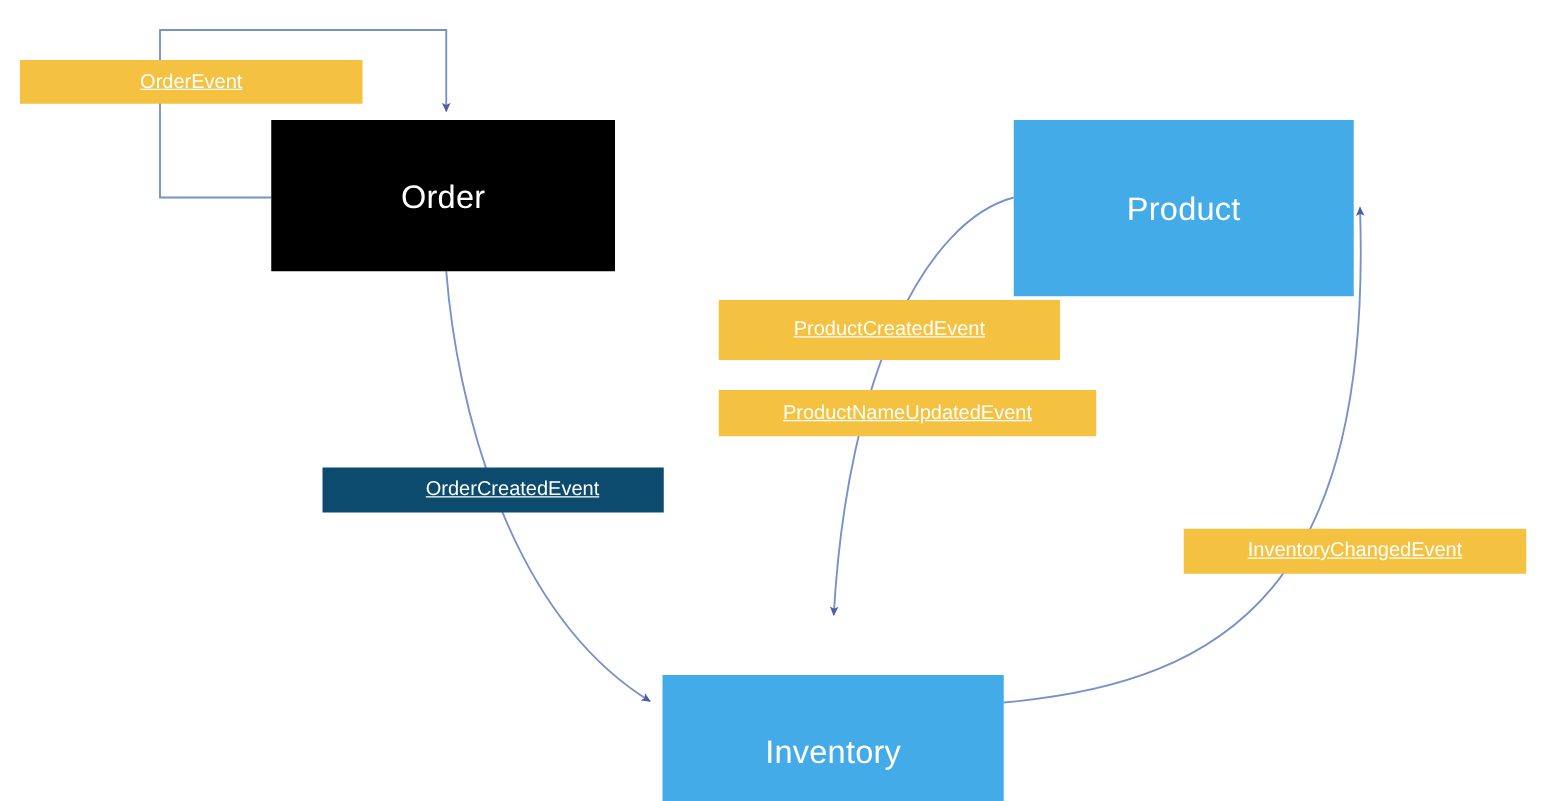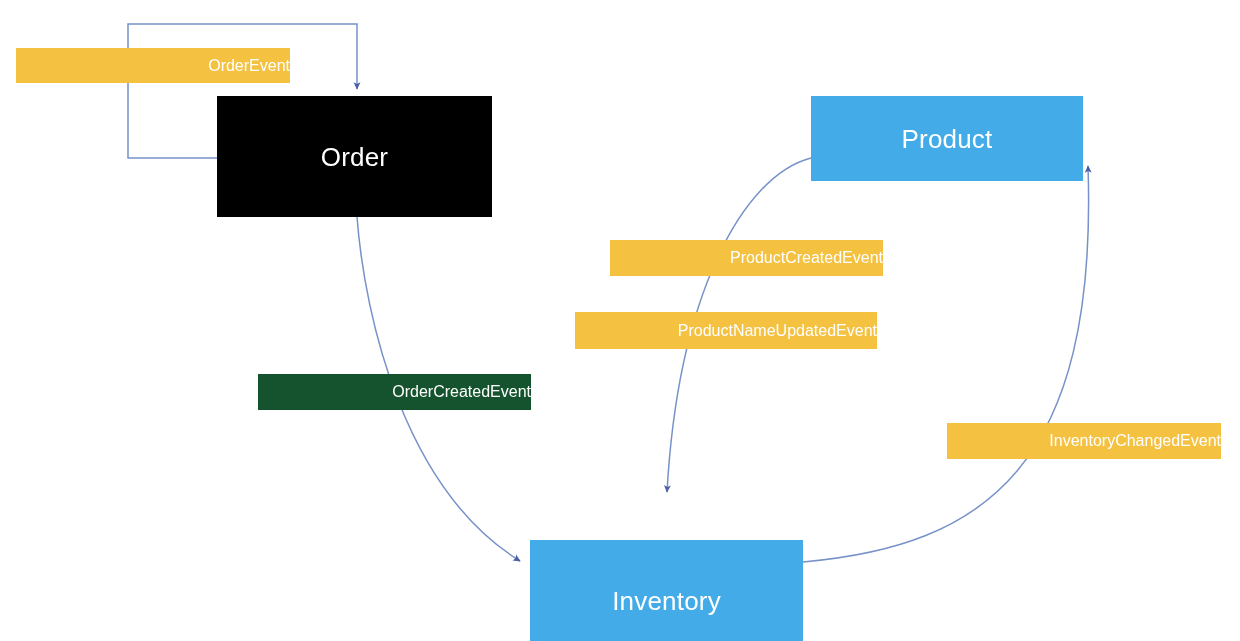--- a/index.html
+++ b/index.html
@@ -41,23 +41,24 @@
   .entity-label {
     font-size: 26px;
     color: #ffffff;
     font-family: "Liberation Sans", sans-serif;
   }
   .event-label {
     position: absolute;
     box-sizing: border-box;
     display: flex;
     align-items: center;
-    justify-content: flex-end;
+    justify-content: center;
     color: #ffffff;
     user-select: none;
+    text-decoration: underline;
   }
   .event-label-text {
     font-size: 16px;
     color: #ffffff;
     font-family: "Liberation Sans", sans-serif;
     line-height: 1;
     white-space: nowrap;
   }
 </style>
 </head>
@@ -78,41 +79,41 @@
 
     <path d="M 811 158 C 742 176 678 296 667 492" fill="none" stroke="#7792C8" stroke-width="1.5" marker-end="url(#arrow)"></path>
 
     <path d="M 803 562 C 985 546 1098 466 1088 166" fill="none" stroke="#7792C8" stroke-width="1.5" marker-end="url(#arrow)"></path>
   </svg>
 
   <div class="entity-node" style="left:217px; top:96px; width:275px; height:121px; background:#000000;">
     <span class="entity-label">Order</span>
   </div>
 
-  <div class="entity-node" style="left:811px; top:96px; width:272px; height:85px; background:#43ACE8;">
+  <div class="entity-node" style="left:811px; top:96px; width:272px; height:141px; background:#43ACE8;">
     <span class="entity-label">Product</span>
   </div>
 
   <div class="entity-node" style="left:530px; top:501px; width:273px; height:122px; background:#43ACE8;margin-top:39px;">
     <span class="entity-label">Inventory</span>
   </div>
 
   <div class="event-label" style="left:16px; top:48px; width:274px; height:35px; background:#F4C141;">
     <span class="event-label-text">OrderEvent</span>
   </div>
 
-  <div class="event-label" style="left:575px; top:240px; width:273px; height:36px; background:#F4C141;margin-left:35px;">
+  <div class="event-label" style="left:575px; top:240px; width:273px; height:48px; background:#F4C141;">
     <span class="event-label-text">ProductCreatedEvent</span>
   </div>
 
   <div class="event-label" style="left:575px; top:312px; width:302px; height:37px; background:#F4C141;">
     <span class="event-label-text">ProductNameUpdatedEvent</span>
   </div>
 
-  <div class="event-label" style="left:258px; top:374px; width:273px; height:36px; background:#14532d;padding-left:31px;">
+  <div class="event-label" style="left:258px; top:374px; width:273px; height:36px; background:#0c4a6e;padding-left:31px;">
     <span class="event-label-text">OrderCreatedEvent</span>
   </div>
 
   <div class="event-label" style="left:947px; top:423px; width:274px; height:36px; background:#F4C141;">
     <span class="event-label-text">InventoryChangedEvent</span>
   </div>
 
 </div>
 
 </body></html>

